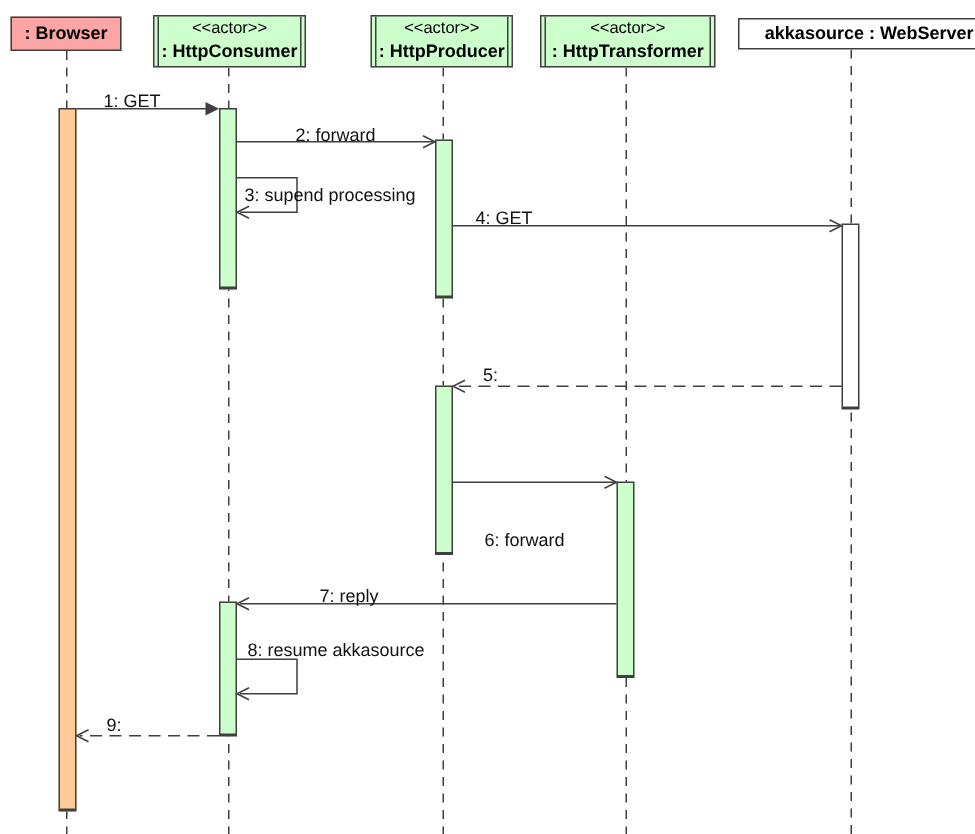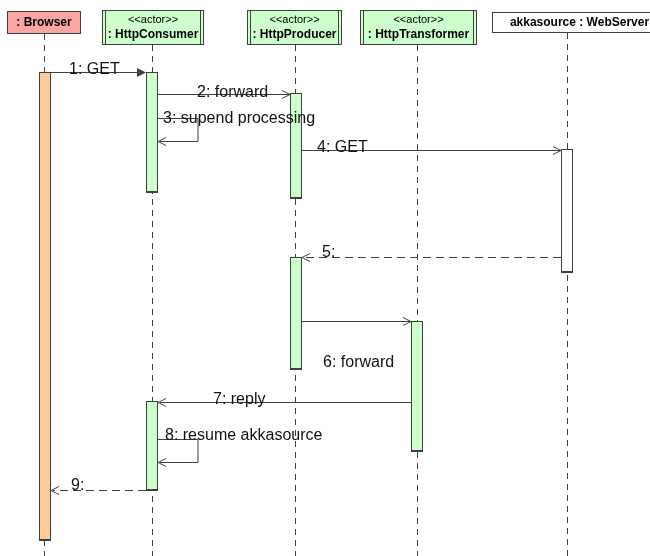--- a/index.html
+++ b/index.html
@@ -46,21 +46,21 @@
     content: "";
     position: absolute;
     top: 0; bottom: 0;
     width: 1px;
     background: #3f3f3f;
   }
   .actor-edges::before { left: 2px; }
   .actor-edges::after  { right: 2px; }
   .msg-label {
     position: absolute;
-    font-size: 16px;
+    font-size: 12px;
     color: #111111;
     white-space: nowrap;
   }
 </style>
 </head>
 <body>
 
 <div class="stage">
 
   <svg class="lines-layer" viewBox="0 0 650 556" xmlns="http://www.w3.org/2000/svg">
@@ -137,21 +137,21 @@
     <span class="stereo">&lt;&lt;actor&gt;&gt;</span>
     <span class="name">: HttpTransformer</span>
   </div>
 
   <div class="pbox fill-white" style="left:492px; top:12px; width:175px; height:21px;">
     <span class="name">akkasource : WebServer</span>
   </div>
 
   <div class="msg-label" style="left:69px;  top:60px;">1: GET</div>
   <div class="msg-label" style="left:197px; top:83px;">2: forward</div>
-  <div class="msg-label" style="left:163px; top:109px;">3: supend processing</div>
+  <div class="msg-label" style="left:163px; top:123px;">3: supend processing</div>
   <div class="msg-label" style="left:317px; top:138px;">4: GET</div>
   <div class="msg-label" style="left:322px; top:243px;">5:</div>
   <div class="msg-label" style="left:323px; top:309px;margin-top:44px;">6: forward</div>
   <div class="msg-label" style="left:168px; top:390px;margin-left:45px;">7: reply</div>
   <div class="msg-label" style="left:165px; top:426px;">8: resume akkasource</div>
   <div class="msg-label" style="left:71px;  top:476px;">9:</div>
 
 </div>
 
 </body></html>

